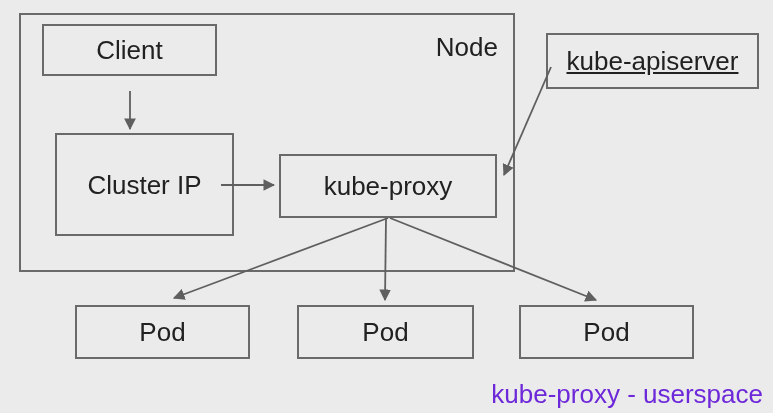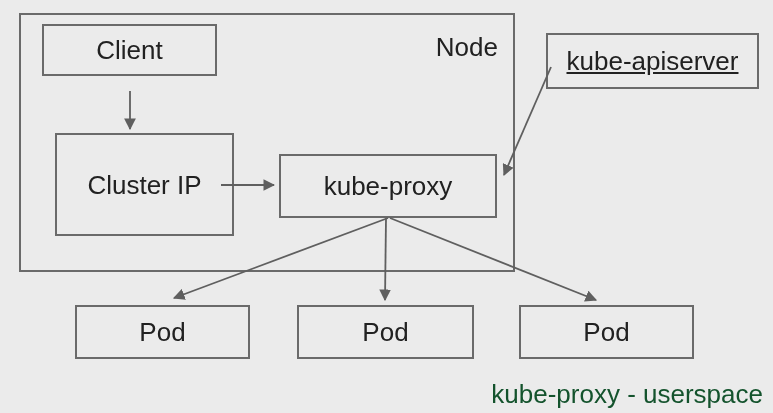--- a/index.html
+++ b/index.html
@@ -49,21 +49,21 @@
   .kubeproxy-box   { left: 279px; top: 154px; width: 218px; height: 64px; }
   .apiserver-box   { left: 546px; top: 33px;  width: 213px; height: 56px; text-decoration: underline; }
   .pod1-box        { left: 75px;  top: 305px; width: 175px; height: 54px; }
   .pod2-box        { left: 297px; top: 305px; width: 177px; height: 54px; }
   .pod3-box        { left: 519px; top: 305px; width: 175px; height: 54px; }
   .caption {
     position: absolute;
     top: 379px;
     right: 10px;
     font-size: 26px;
-    color: #14532d;
+    color: #6d28d9;
   }
   .arrow-layer {
     position: absolute;
     left: 0;
     top: 0;
     width: 773px;
     height: 413px;
     pointer-events: none;
   }
   .arrow-layer line {

